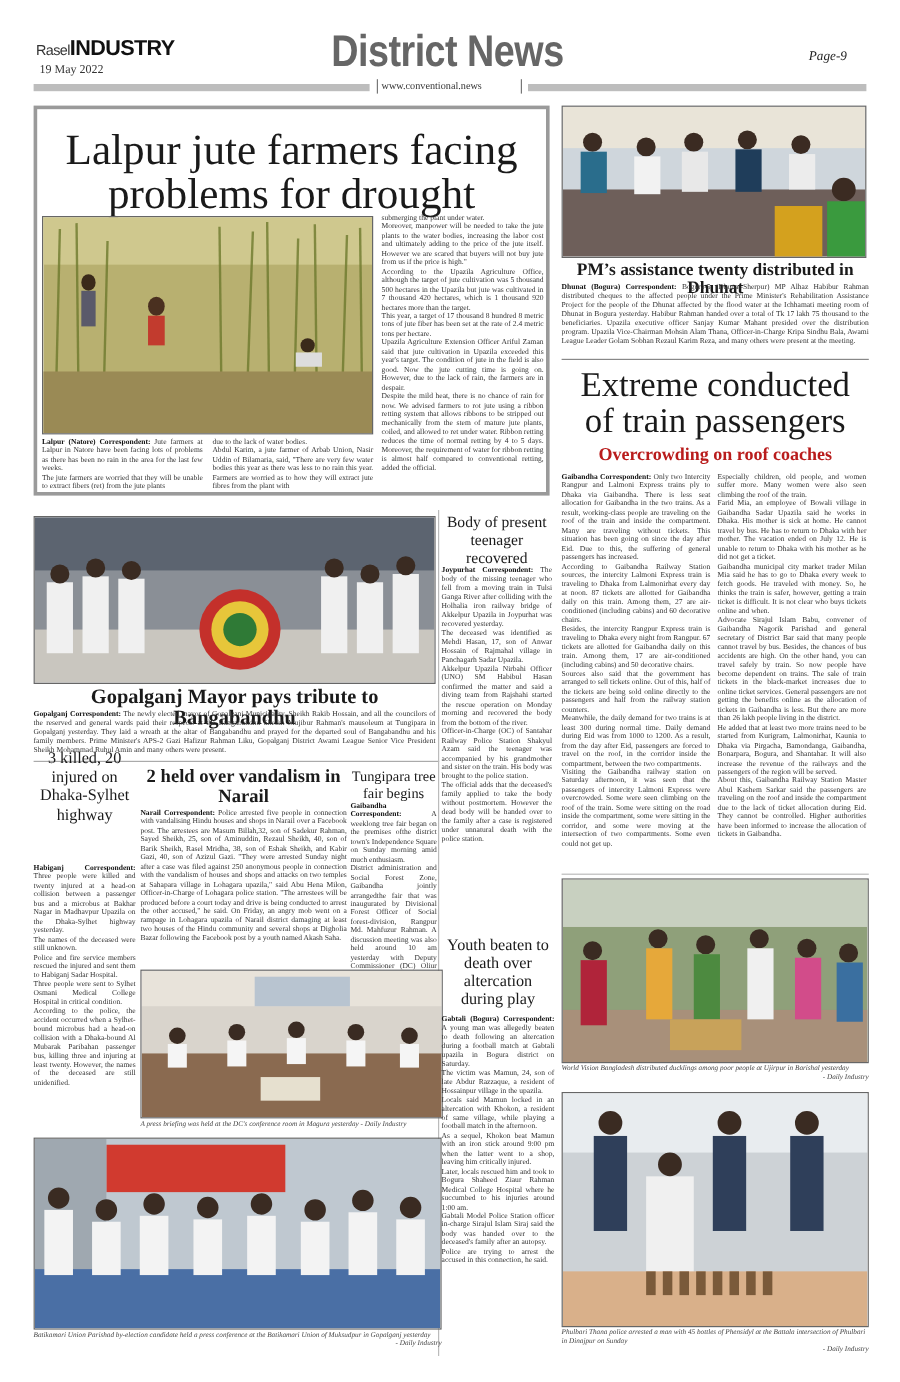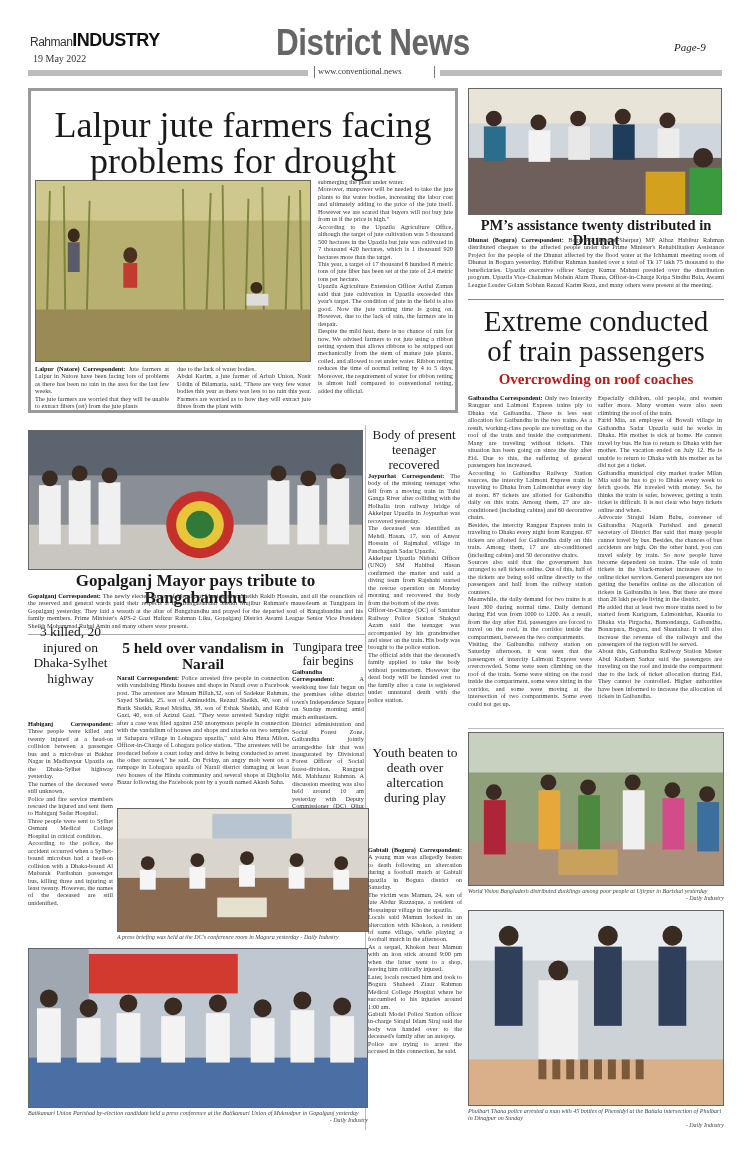--- a/index.html
+++ b/index.html
@@ -27,21 +27,21 @@
 
   
   #jute-box { left: 28px; top: 88px; width: 430px; height: 325px; border: 3px solid #9a9a9a; }
   #jute-headline { left: 36px; top: 107px; width: 414px; font-size: 36px; line-height: 36px; }
 
   .photo-fill { width: 100%; height: 100%; }
 </style>
 </head>
 <body>
 
-<div class="abs" id="brand"><span class="small">Rahman</span><span>INDUSTRY</span></div>
+<div class="abs" id="brand"><span class="small">Rasel</span><span>INDUSTRY</span></div>
 <div class="abs" id="date">19 May 2022</div>
 <div class="abs" id="section-title">District News</div>
 <div class="abs" id="page-no">Page-9</div>
 <div class="mast-bar" style="left:28px;width:280px;"></div>
 <div class="url-sep" style="left:314px;"></div>
 <div class="abs" id="url">www.conventional.news</div>
 <div class="url-sep" style="left:434px;"></div>
 <div class="mast-bar" style="left:440px;width:282px;"></div>
 
 <div class="abs" id="jute-box"></div>
@@ -180,21 +180,21 @@
 
 <div class="abs hl" style="left:28px;top:624px;width:85px;font-size:13.5px;line-height:15.5px;">3 killed, 20 injured on Dhaka-Sylhet highway</div>
 <div class="abs body-text" style="left:28px;top:720px;width:85px;">
   <p><span class="lead">Habiganj Correspondent:</span><span> Three people were killed and twenty injured at a head-on collision between a passenger bus and a microbus at Bakhar Nagar in Madhavpur Upazila on the Dhaka-Sylhet highway yesterday.</span></p>
   <p>The names of the deceased were still unknown.</p>
   <p>Police and fire service members rescued the injured and sent them to Habiganj Sadar Hospital.</p>
   <p>Three people were sent to Sylhet Osmani Medical College Hospital in critical condition.</p>
   <p>According to the police, the accident occurred when a Sylhet-bound microbus had a head-on collision with a Dhaka-bound Al Mubarak Paribahan passenger bus, killing three and injuring at least twenty. However, the names of the deceased are still unidenified.</p>
 </div>
 
-<div class="abs hl" style="left:117px;top:640px;width:172px;font-size:15.5px;line-height:16px;font-weight:bold;">5 held over vandalism in Narail</div>
+<div class="abs hl" style="left:117px;top:640px;width:172px;font-size:15.5px;line-height:16px;font-weight:bold;">2 held over vandalism in Narail</div>
 <div class="abs body-text" style="left:117px;top:674px;width:172px;">
   <p><span class="lead">Narail Correspondent:</span><span> Police arrested five people in connection with vandalising Hindu houses and shops in Narail over a Facebook post. The arrestees are Masum Billah,32, son of Sadekur Rahman, Sayed Sheikh, 25, son of Aminuddin, Rezaul Sheikh, 40, son of Barik Sheikh, Rasel Mridha, 38, son of Eshak Sheikh, and Kabir Gazi, 40, son of Azizul Gazi. "They were arrested Sunday night after a case was filed against 250 anonymous people in connection with the vandalism of houses and shops and attacks on two temples at Sahapara village in Lohagara upazila," said Abu Hena Milon, Officer-in-Charge of Lohagara police station. "The arrestees will be produced before a court today and drive is being conducted to arrest the other accused," he said. On Friday, an angry mob went on a rampage in Lohagara upazila of Narail district damaging at least two houses of the Hindu community and several shops at Digholia Bazar following the Facebook post by a youth named Akash Saha.</span></p>
 </div>
 
 <div class="abs hl" style="left:292px;top:640px;width:72px;font-size:12px;line-height:14px;">Tungipara tree fair begins</div>
 <div class="abs body-text" style="left:292px;top:668px;width:72px;">
   <p><span class="lead">Gaibandha Correspondent:</span><span> A weeklong tree fair began on the premises ofthe district town's Independence Square on Sunday morning amid much enthusiasm.</span></p>
   <p>District administration and Social Forest Zone, Gaibandha jointly arrangedthe fair that was inaugurated by Divisional Forest Officer of Social forest-division, Rangpur Md. Mahfuzur Rahman. A discussion meeting was also held around 10 am yesterday with Deputy Commissioner (DC) Oliur Rahman in the chair.</p>
 </div>
 
@@ -249,21 +249,21 @@
         <rect x="263" y="62" width="24" height="53"></rect>
         <rect x="303" y="68" width="24" height="47"></rect>
     </g>
   </svg>
 </div>
 <div class="abs caption" style="left:28px;top:1110px;width:340px;">
   <span>Batikamari Union Parishad by-election candidate held a press conference at the Batikamari Union of Muksudpur in Gopalganj yesterday</span>
   <span class="credit">- Daily Industry</span>
 </div>
 
-<div class="abs hl" style="left:368px;top:745px;width:94px;font-size:13.5px;line-height:15px;">Youth beaten to death over altercation during play</div>
+<div class="abs hl" style="left:368px;top:780px;width:94px;font-size:13.5px;line-height:15px;">Youth beaten to death over altercation during play</div>
 <div class="abs body-text" style="left:368px;top:846px;width:94px;">
   <p><span class="lead">Gabtali (Bogura) Correspondent:</span><span> A young man was allegedly beaten to death following an altercation during a football match at Gabtali upazila in Bogura district on Saturday.</span></p>
   <p>The victim was Mamun, 24, son of late Abdur Razzaque, a resident of Hossainpur village in the upazila.</p>
   <p>Locals said Mamun locked in an altercation with Khokon, a resident of same village, while playing a football match in the afternoon.</p>
   <p>As a sequel, Khokon beat Mamun with an iron stick around 9:00 pm when the latter went to a shop, leaving him critically injured.</p>
   <p>Later, locals rescued him and took to Bogura Shaheed Ziaur Rahman Medical College Hospital where he succumbed to his injuries around 1:00 am.</p>
   <p>Gabtali Model Police Station officer in-charge Sirajul Islam Siraj said the body was handed over to the deceased's family after an autopsy.</p>
   <p>Police are trying to arrest the accused in this connection, he said.</p>
 </div>
 

